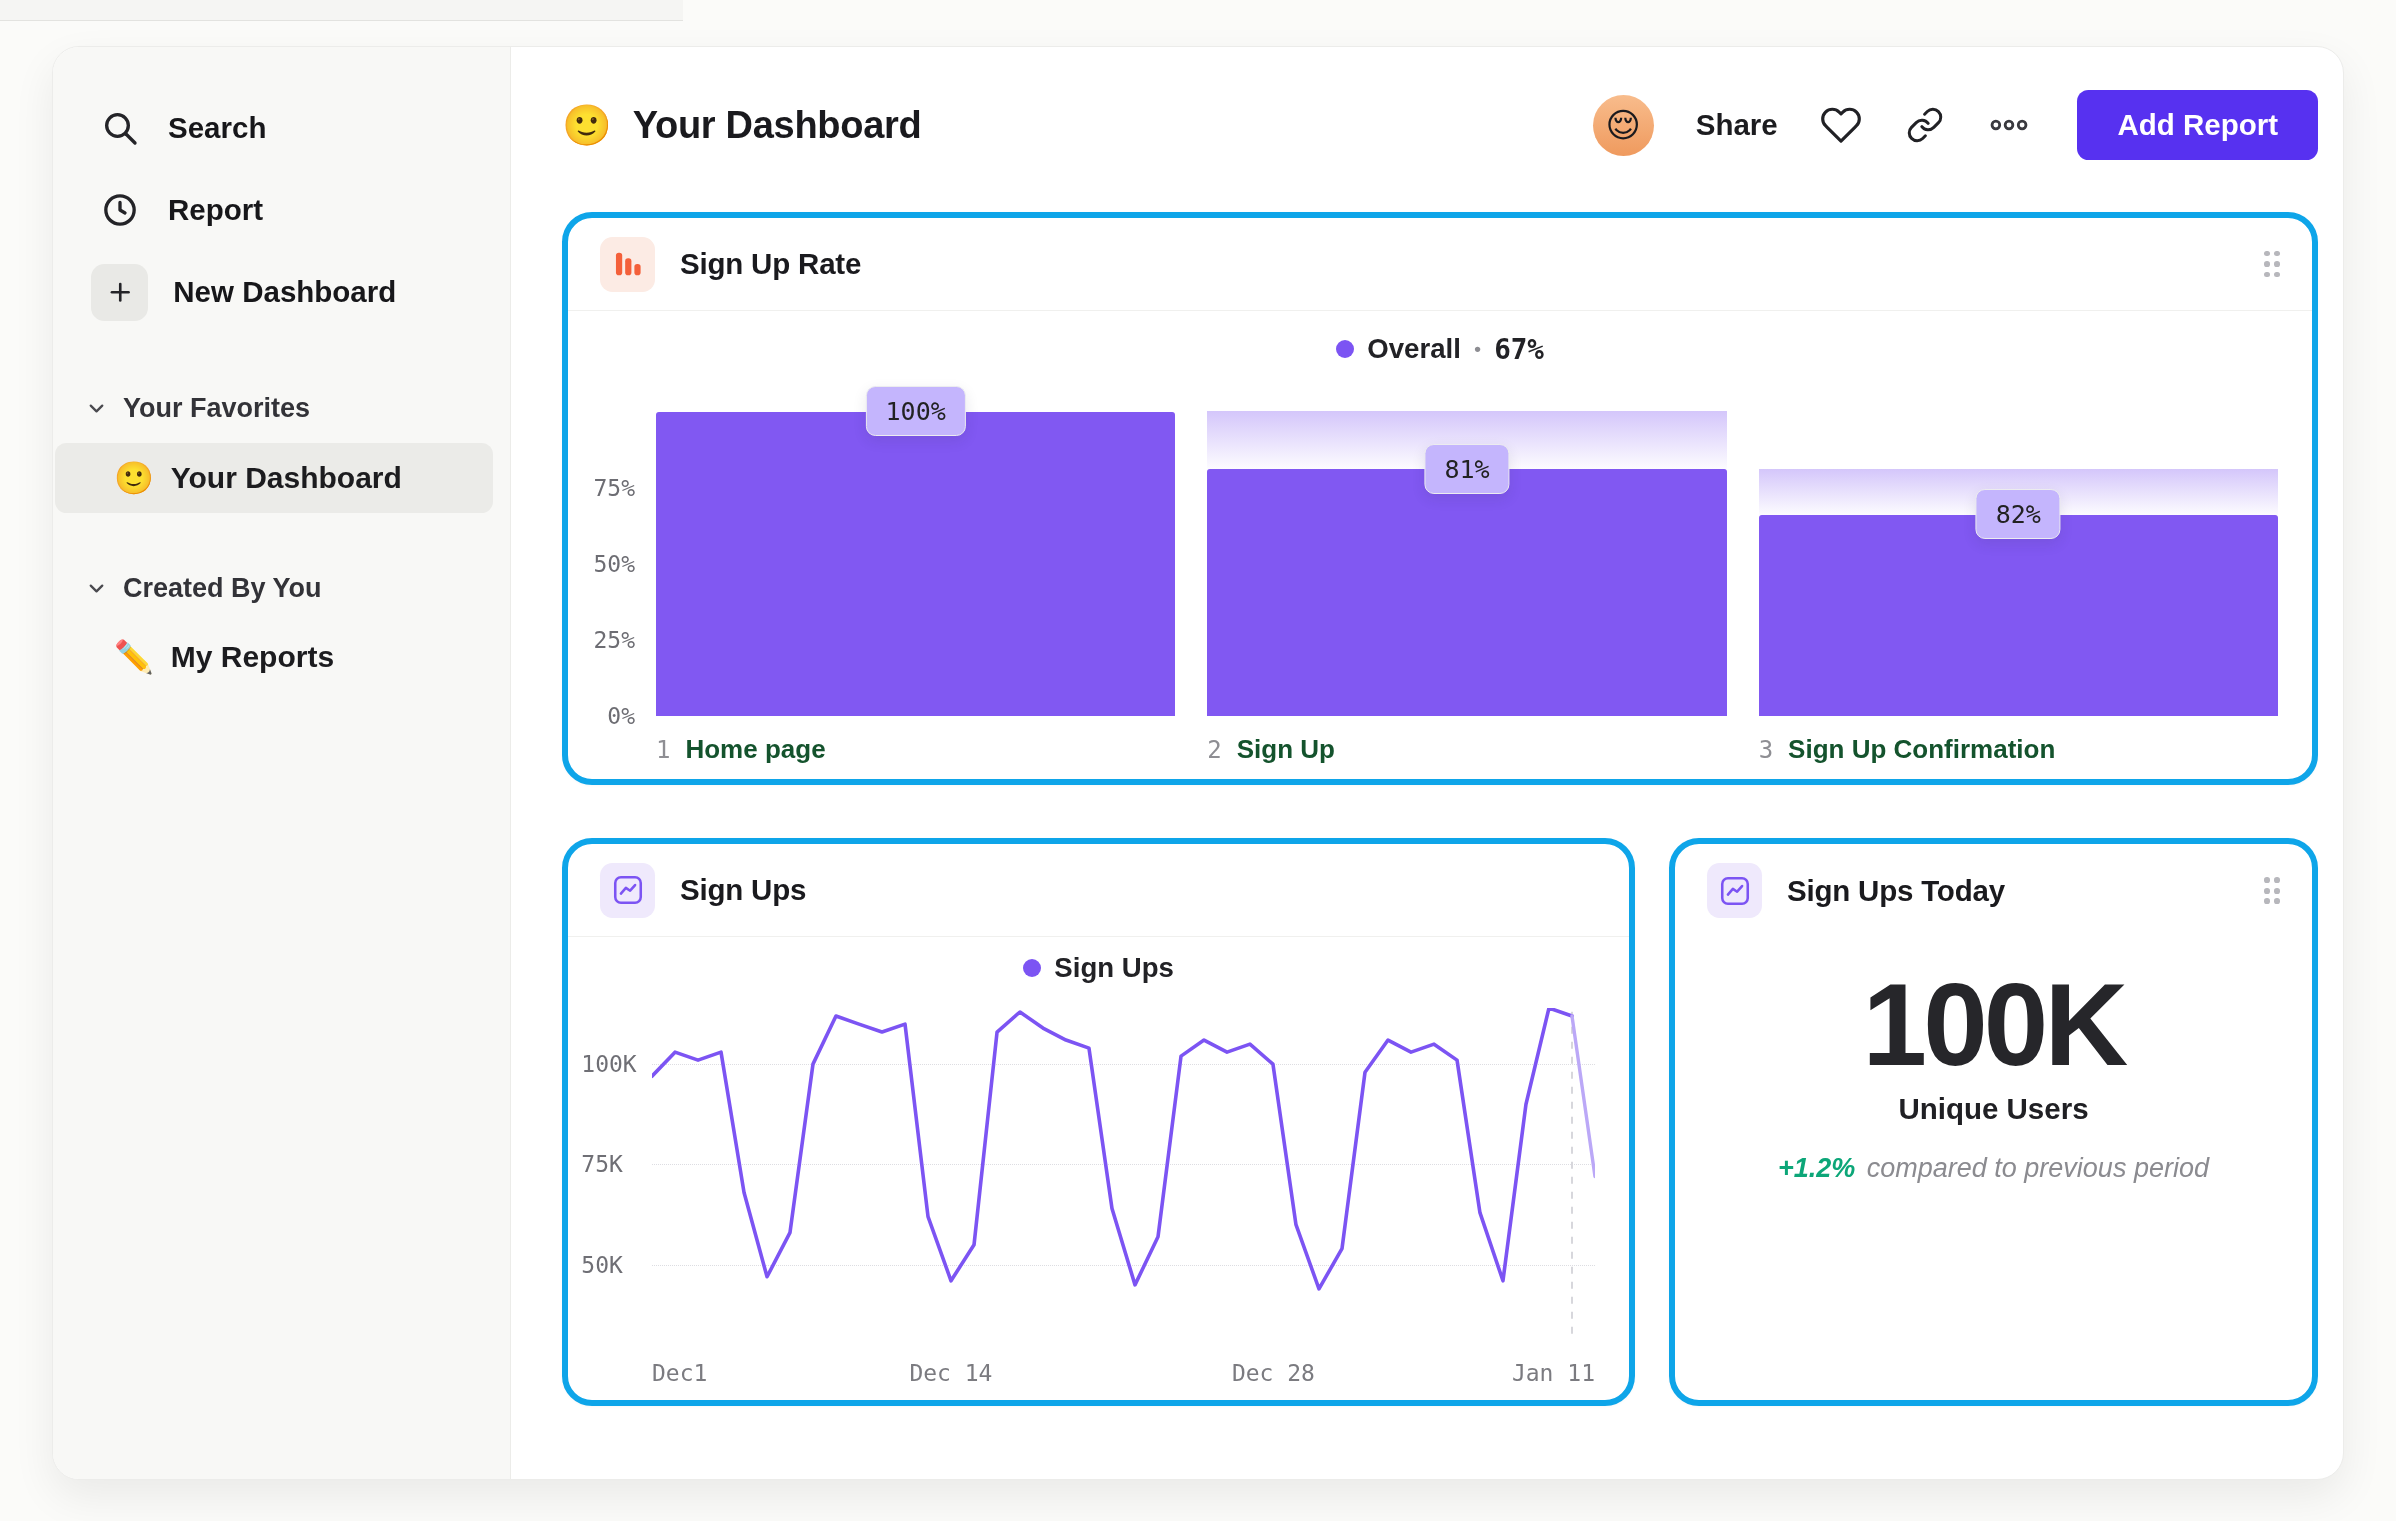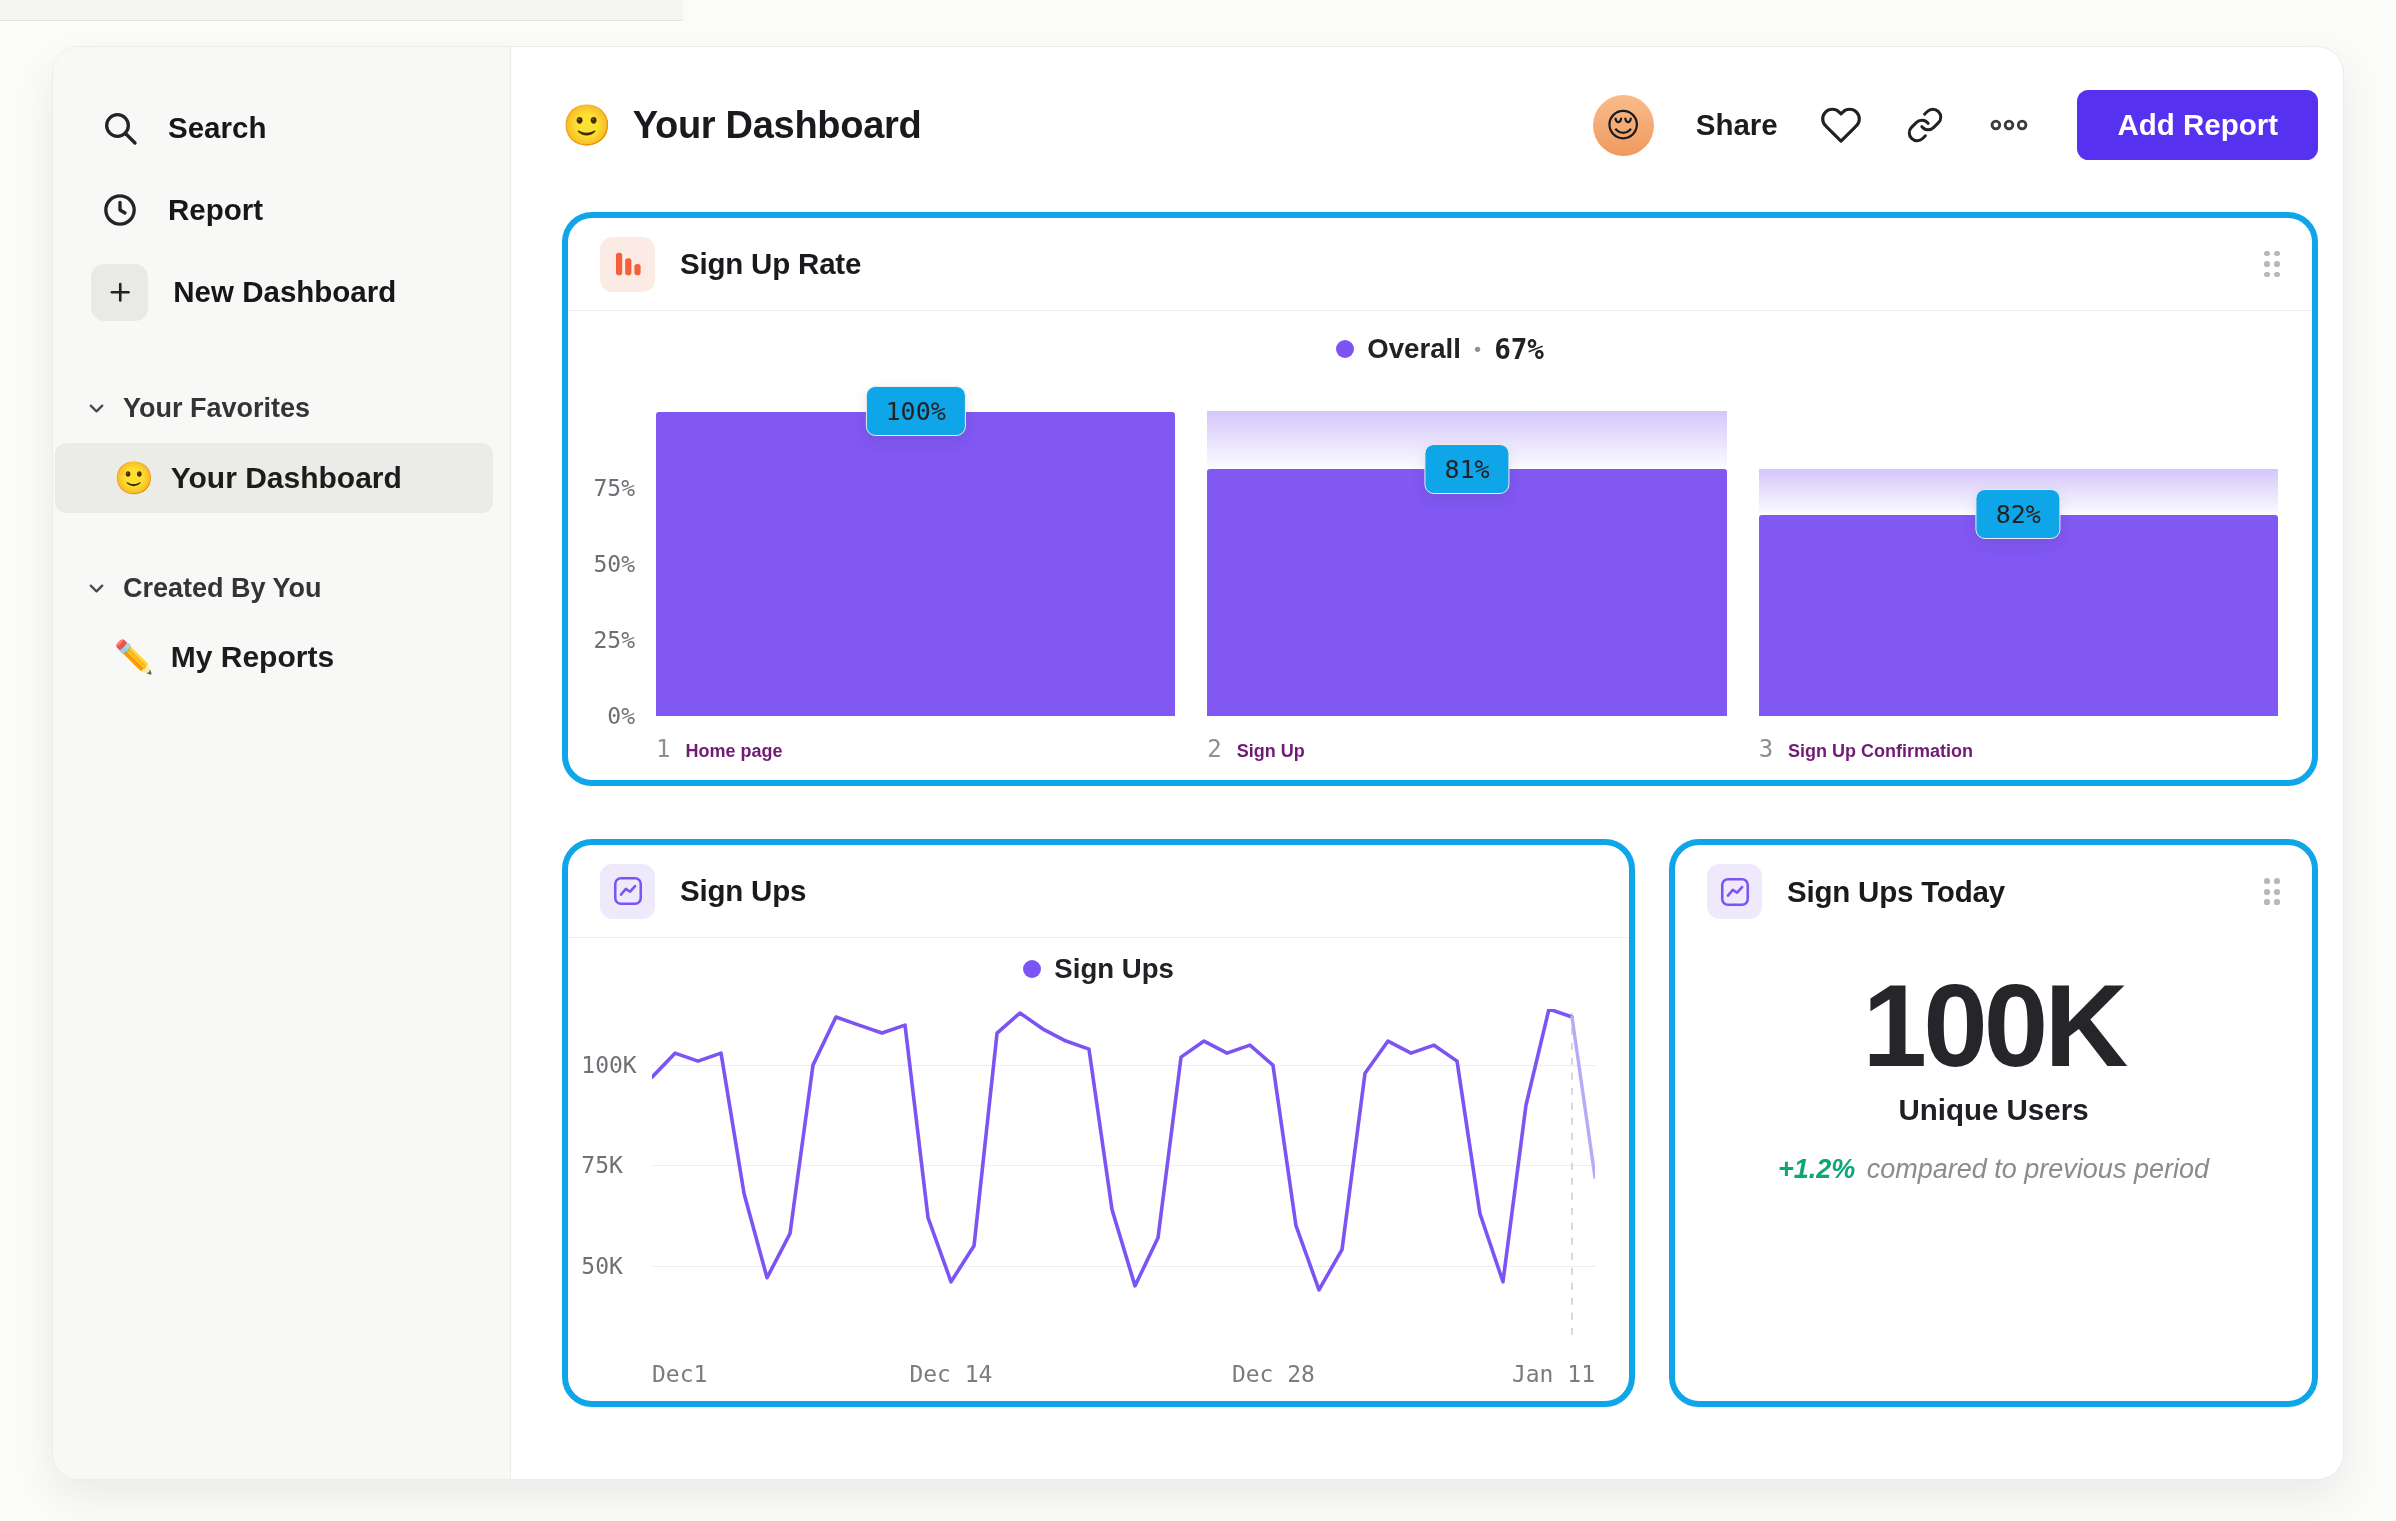--- a/index.html
+++ b/index.html
@@ -75,26 +75,26 @@
   .funnel-card { margin-top:51px; }
   .funnel-plot { display:flex; padding:25px 34px 13.3px 0; }
   .f-axis { width:88px; position:relative; height:304px; flex-shrink:0; }
   .f-tick { position:absolute; right:21px; font-size:23px; color:#6d6d73; }
   .f-cols { flex:1; display:grid; grid-template-columns:repeat(3,1fr); gap:32px; }
   .f-area { position:relative; height:304px; }
   .f-ghost { position:absolute; width:100%;
     background:linear-gradient(180deg,rgba(129,88,242,.34),rgba(129,88,242,.02)); }
   .f-bar { position:absolute; bottom:0; width:100%; border-radius:2.9px 2.9px 0 0; }
   .f-chip { position:absolute; left:50%; transform:translate(-50%,-52%); z-index:3;
-    background:#0ea5e9; border:1px solid #ececef; border-radius:9.5px;
+    background:#c4b5fd; border:1px solid #ececef; border-radius:9.5px;
     box-shadow:0 4.8px 13.3px rgba(40,40,60,.10); padding:9.5px 19px;
     font-size:25px; color:#222; white-space:nowrap; }
   .f-label { display:flex; gap:15px; align-items:baseline; margin-top:17px; line-height:32px; }
   .f-num { font-size:24px; color:#8e8e93; }
-  .f-name { font-size:18px; font-weight:600; color:#701a75; }
+  .f-name { font-size:26px; font-weight:600; color:#14532d; }
 
   
   .row2 { display:grid; grid-template-columns:1073px 1fr; gap:34px; margin-top:53px; }
 
   .line-plot { position:relative; height:333px; margin-top:9.5px; }
   .lp-grid { position:absolute; left:84px; right:34px; height:0;
     border-top:1.9px dotted #dddde2; z-index:1; }
   .lp-label { position:absolute; left:13.3px; transform:translateY(-50%);
     font-size:23px; color:#6f6f75; z-index:1; }
   .line-svg { position:absolute; left:84px; top:0; width:calc(100% - 118px); height:100%; z-index:2; }

